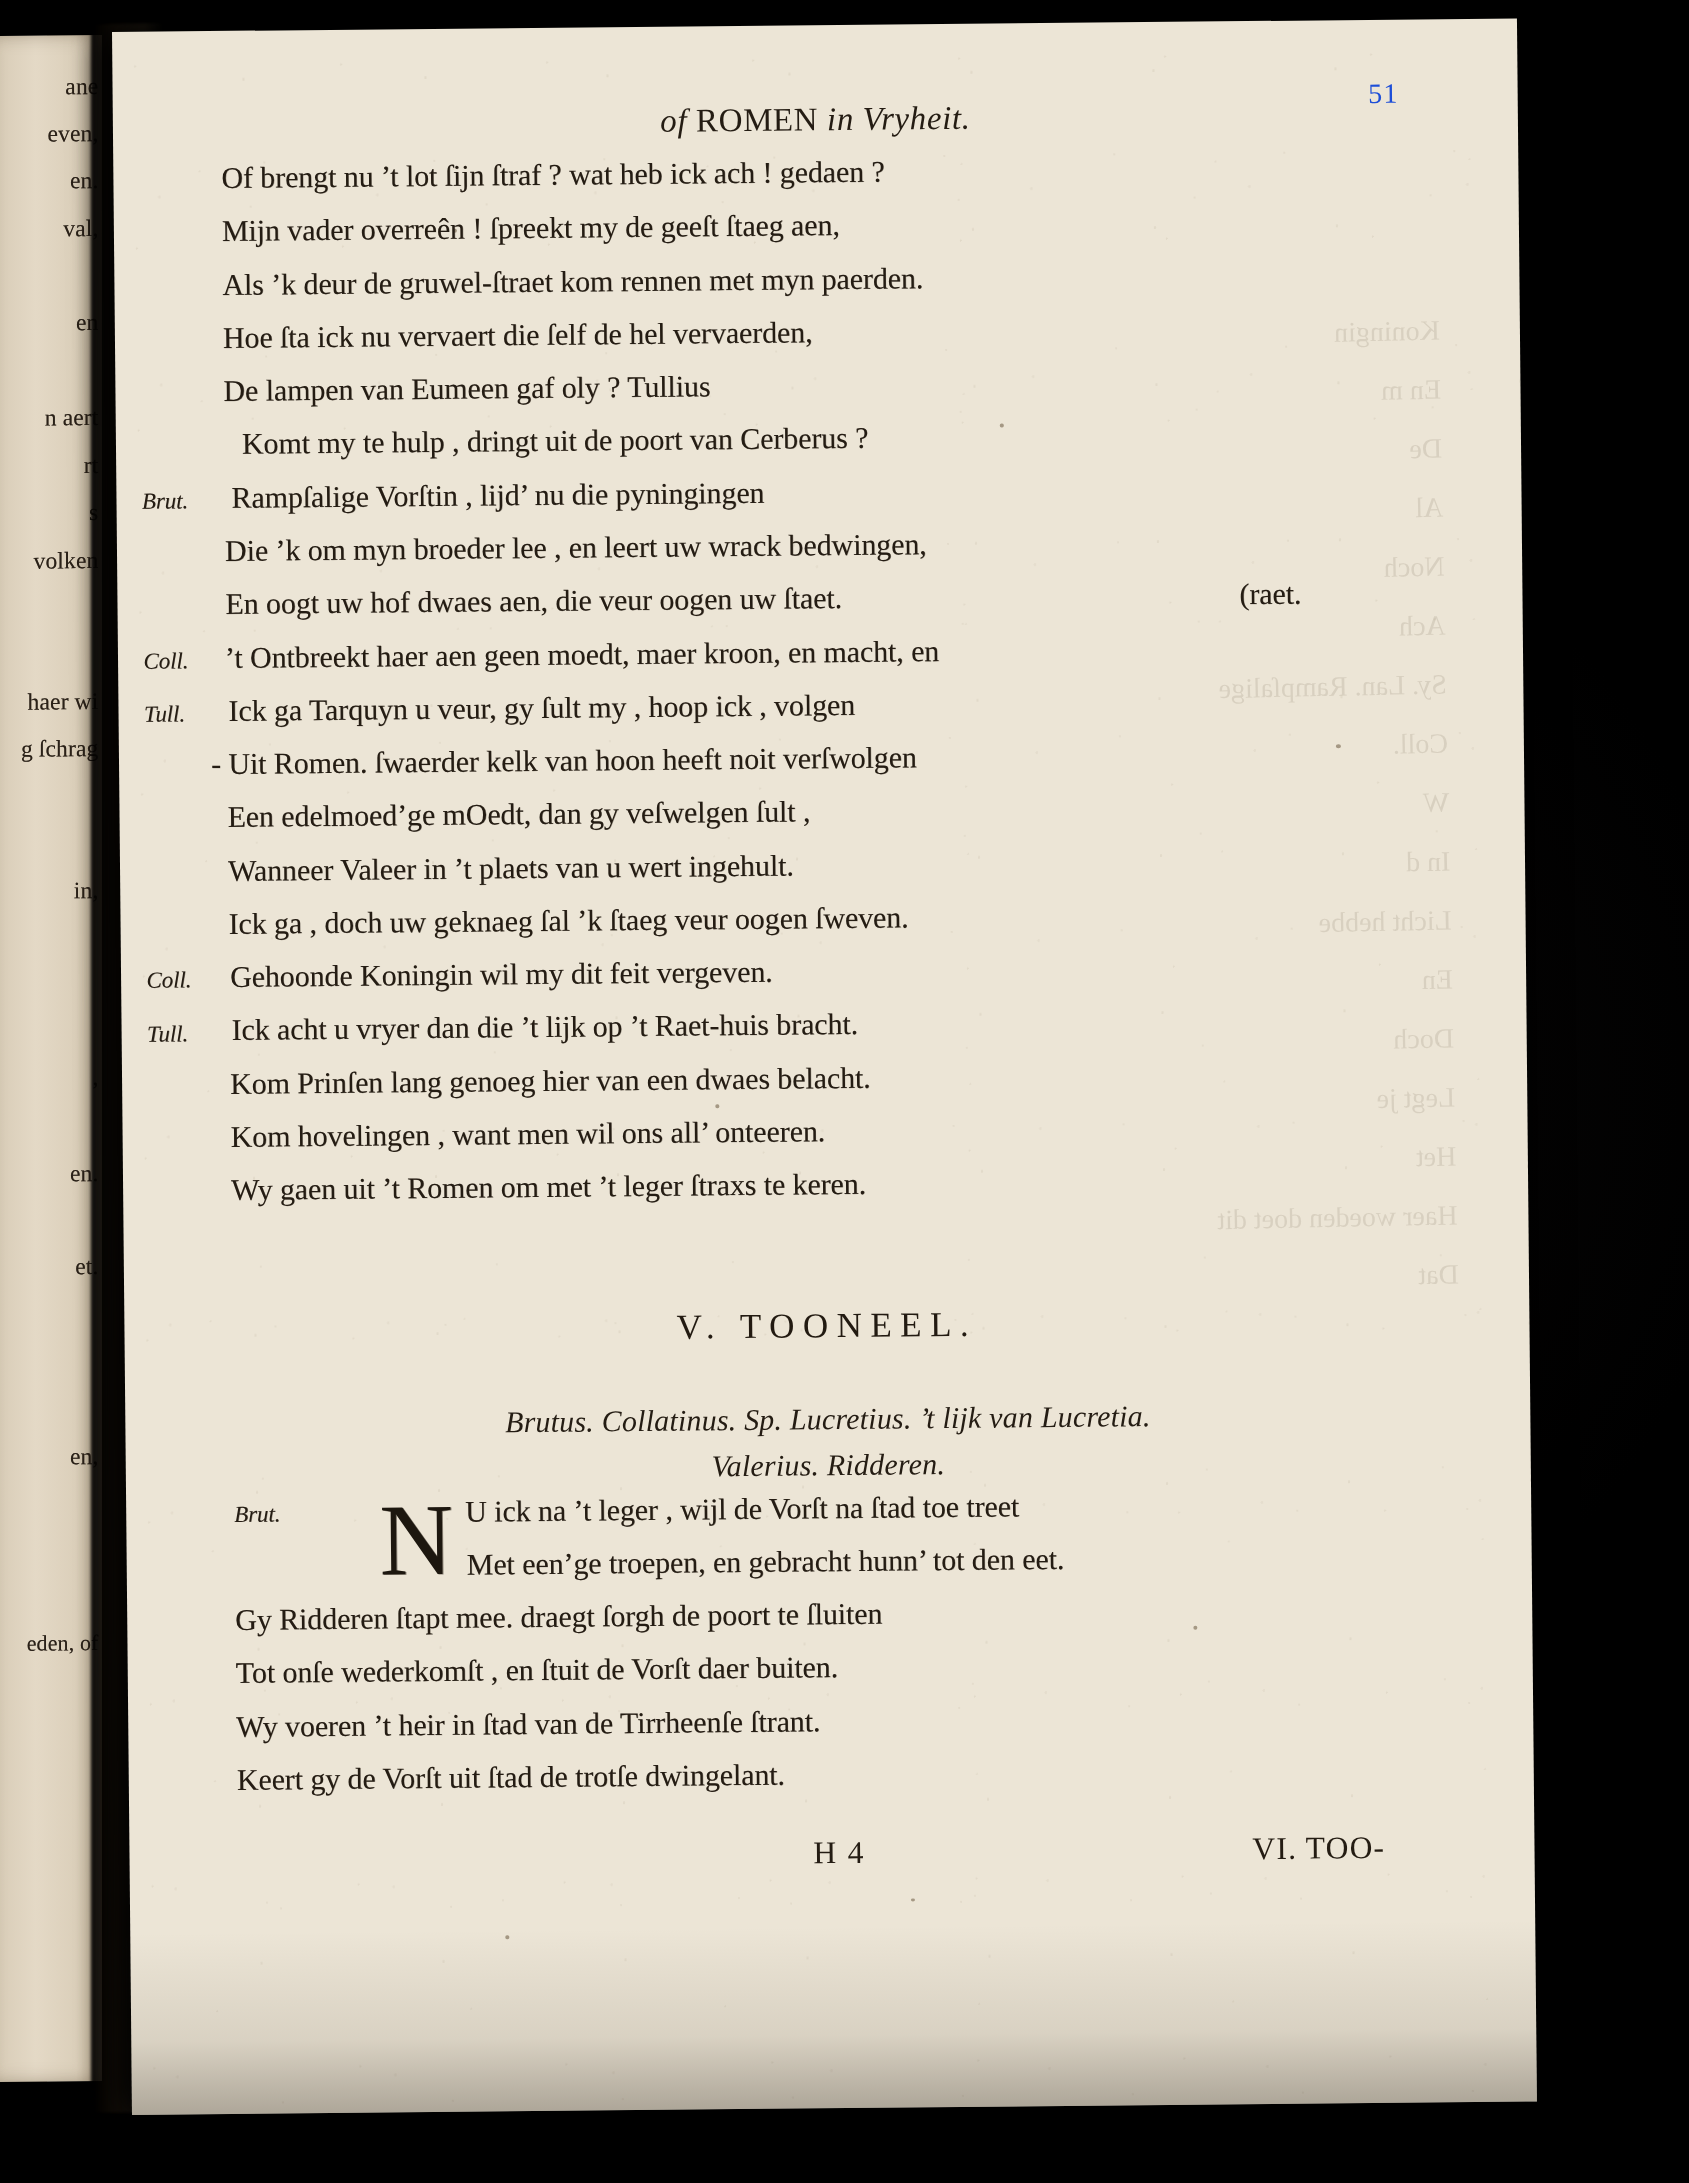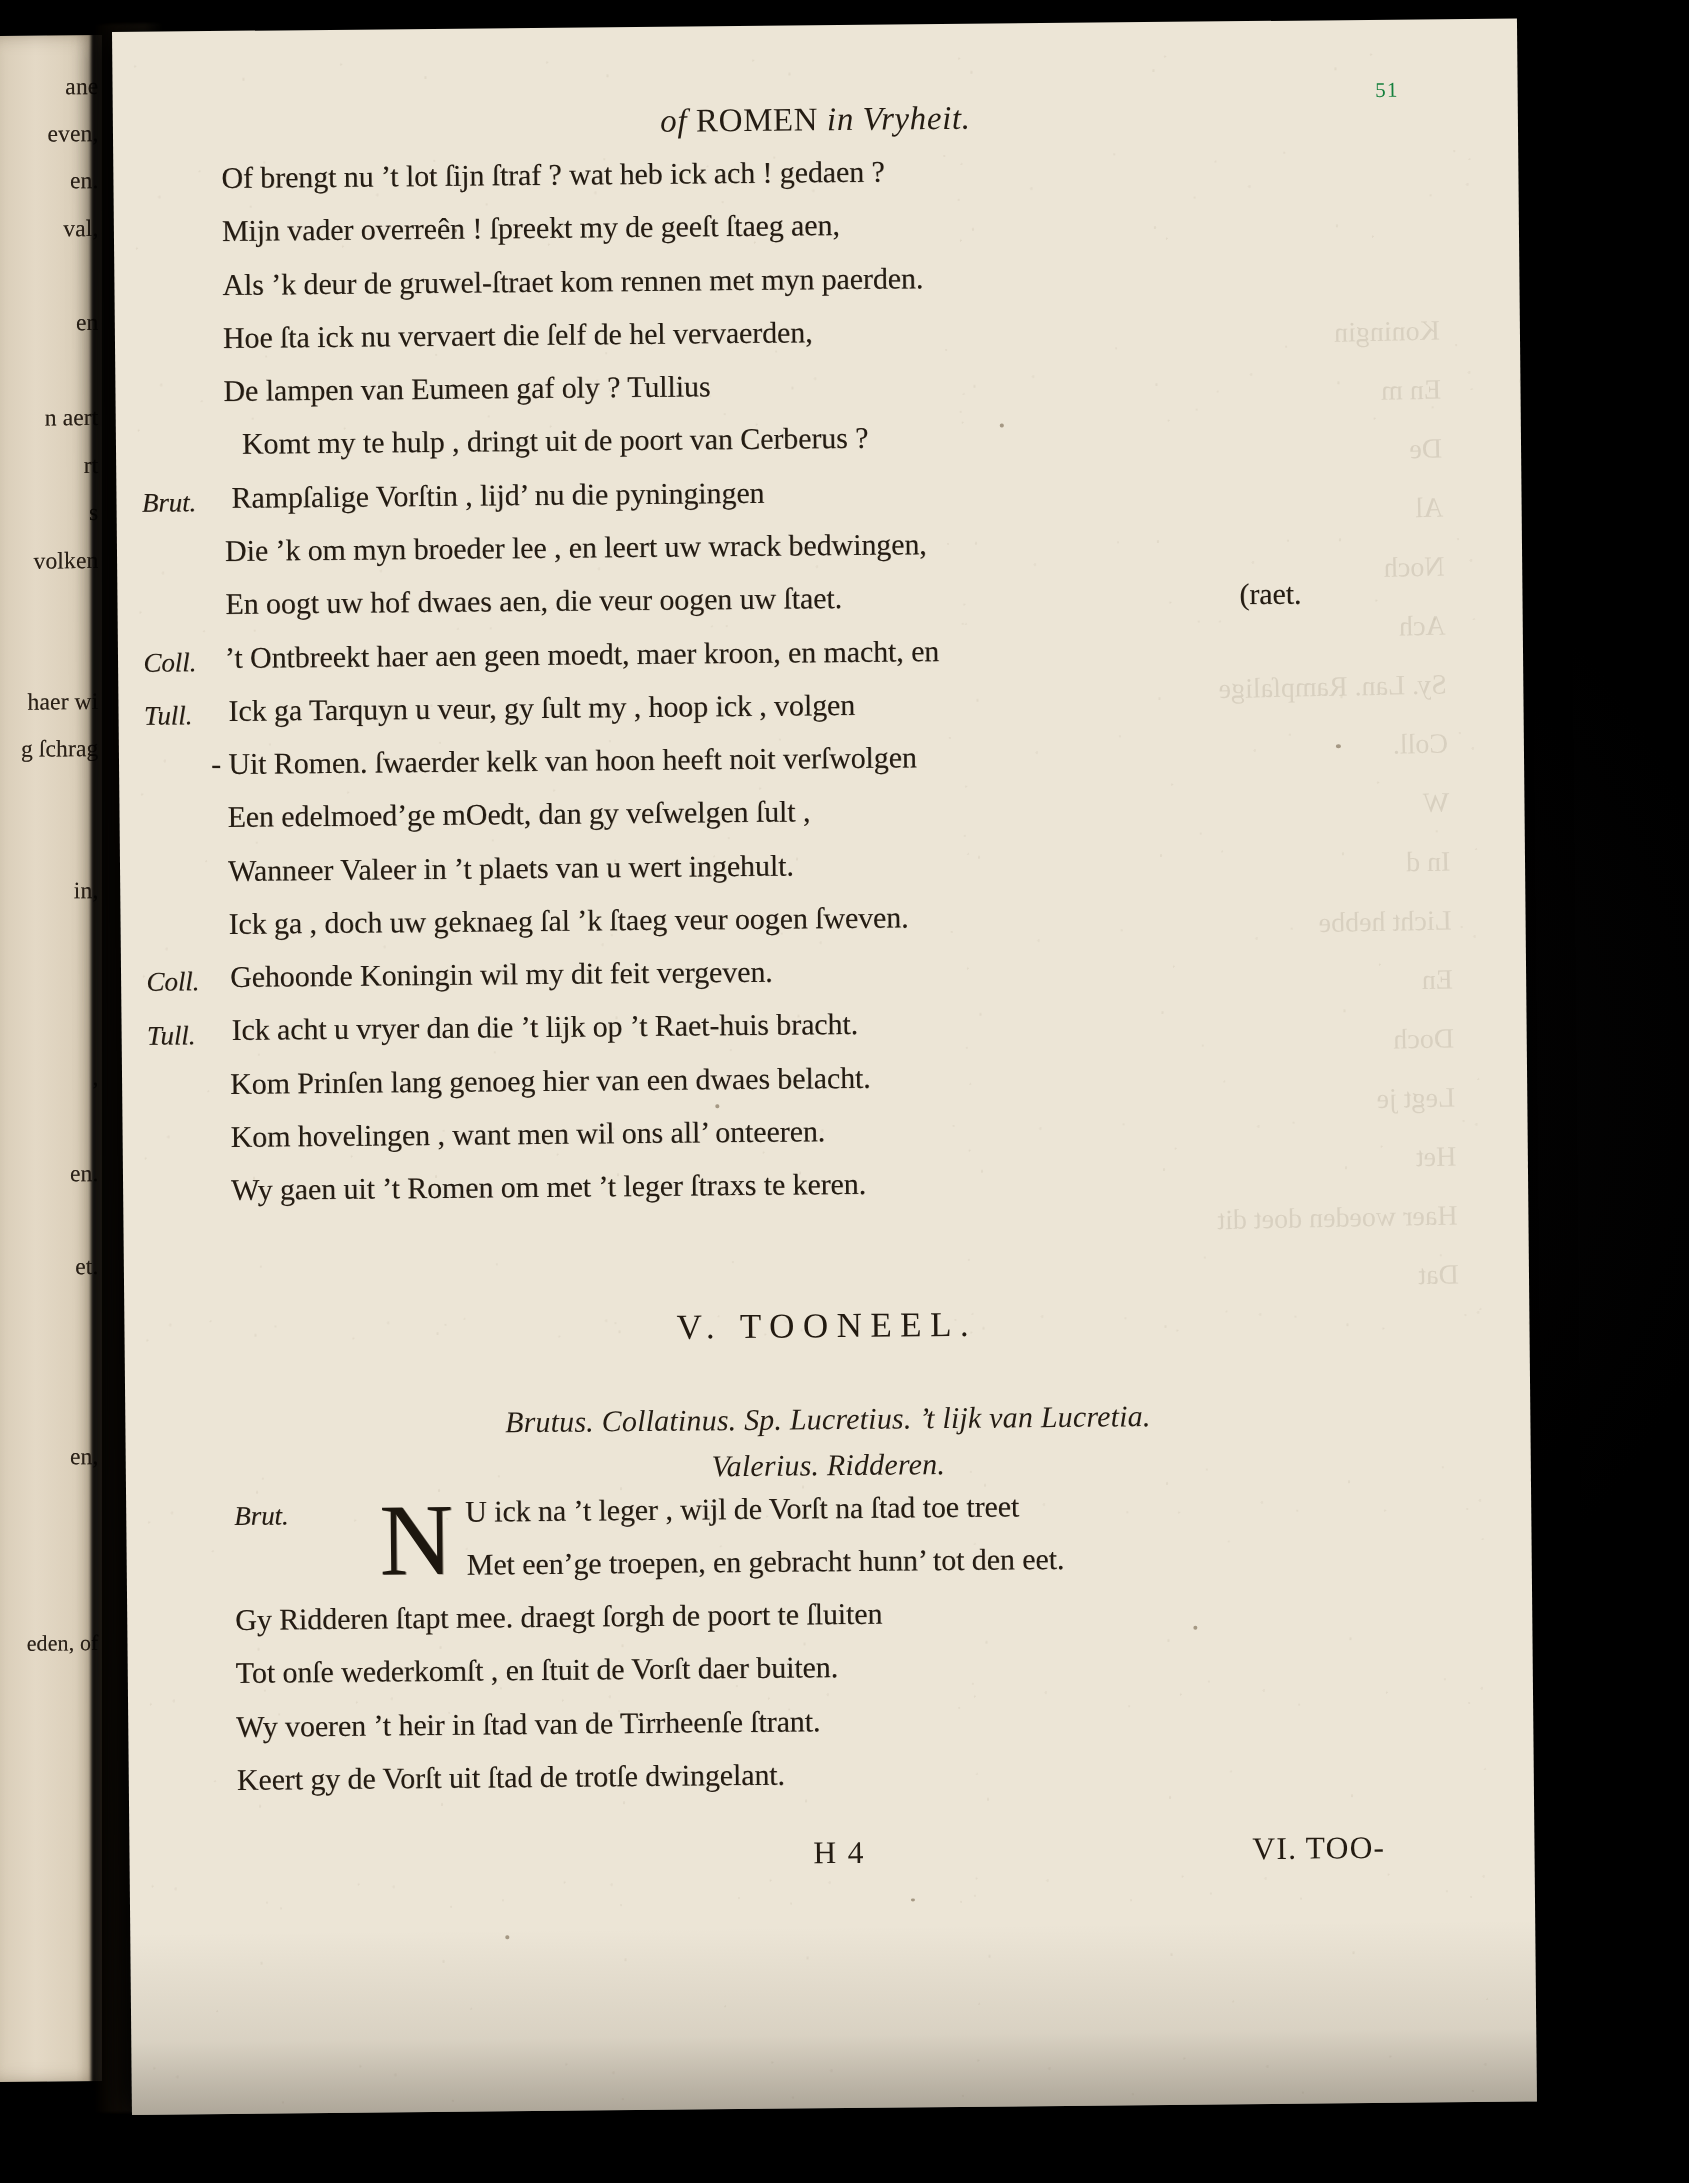--- a/index.html
+++ b/index.html
@@ -76,26 +76,26 @@
   }
 
   
   #block{position:absolute;left:0;top:0;width:1405px;height:2083px;}
   .ln{
     position:absolute;white-space:nowrap;color:#241c13;
     font-size:30px;line-height:1;letter-spacing:-0.1px;
     text-shadow:0.4px 0.2px 0.4px rgba(36,26,14,.40);
   }
   .ital{font-style:italic;}
-  .spk{font-style:italic;font-size:27px;}
+  .spk{font-style:italic;font-size:23px;}
 
   
   #runhead{position:absolute;left:0;top:76px;width:1405px;text-align:center;}
   #runhead .rh{display:inline-block;font-size:33px;letter-spacing:0.6px;color:#241c13;}
-  #pageno{position:absolute;right:119px;top:58px;font-size:21px;color:#15803d;letter-spacing:1.2px;text-align:center;}
+  #pageno{position:absolute;right:119px;top:58px;font-size:28px;color:#1d4ed8;letter-spacing:1.2px;text-align:center;}
 
   
   #scene{position:absolute;left:0;top:1281px;width:1405px;text-align:center;}
   #scene .sc{font-size:35px;letter-spacing:8.5px;color:#221a11;}
   #persons{position:absolute;left:0;top:1371px;width:1405px;text-align:center;}
   #persons div{font-style:italic;font-size:30px;color:#241c13;line-height:46px;letter-spacing:0.2px;}
 
   
   #dropcap{
     position:absolute;left:253px;top:1465px;

